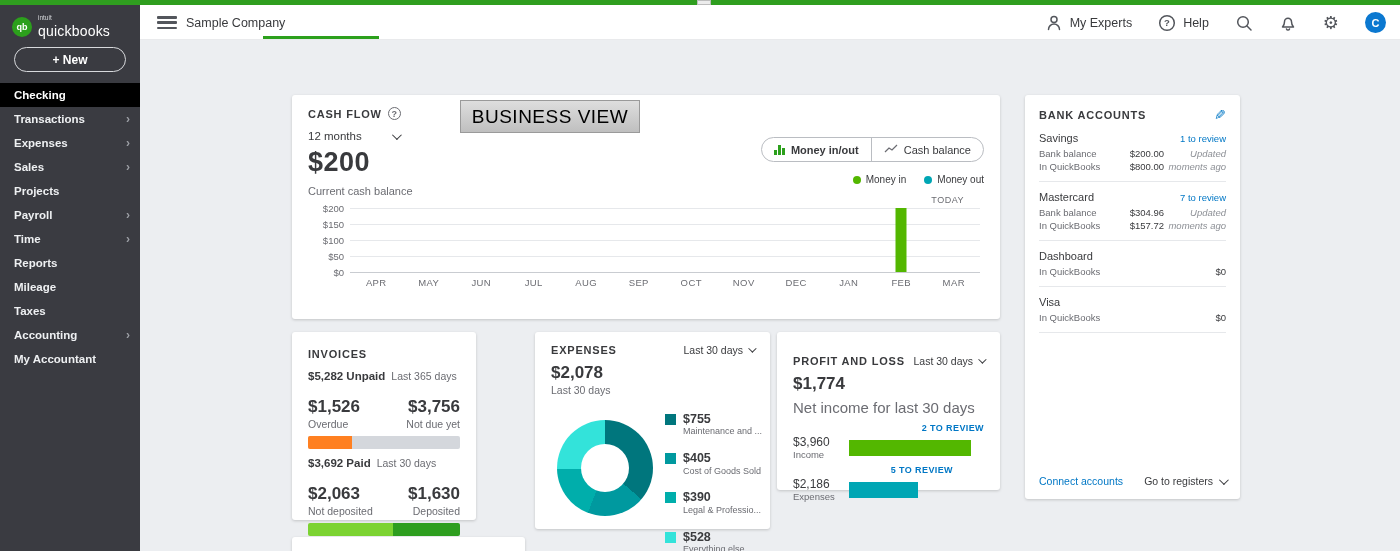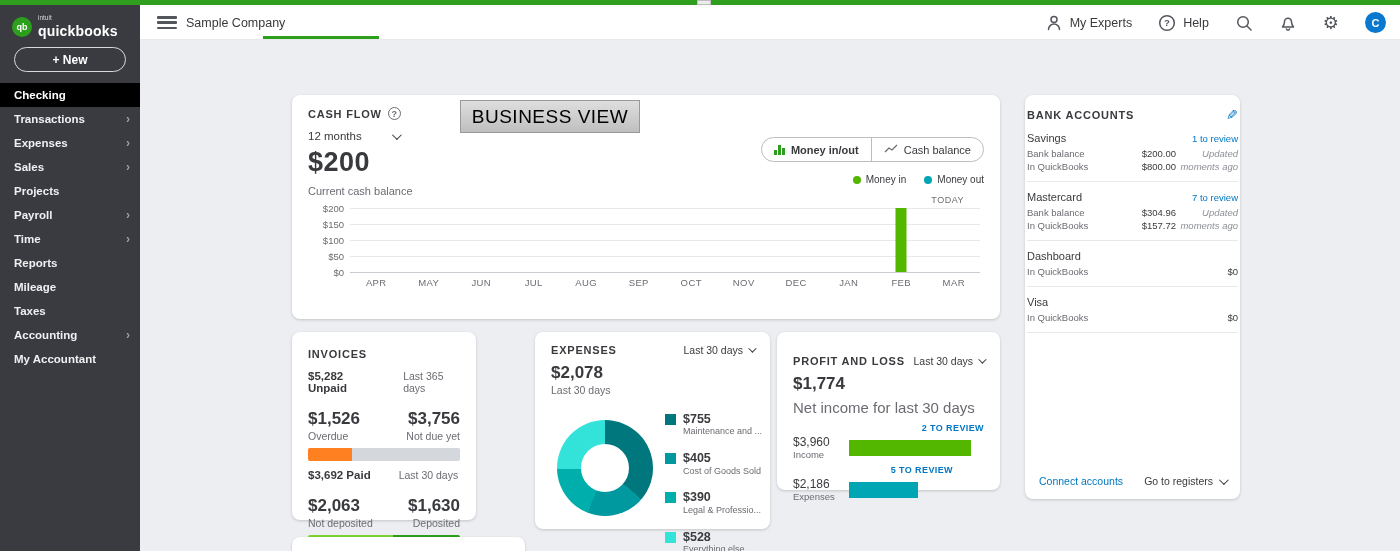--- a/index.html
+++ b/index.html
@@ -10,42 +10,42 @@
   
   .topstrip{position:absolute;left:0;top:0;width:1400px;height:5px;background:#2f9e1f}
   .topstrip-notch{position:absolute;left:697px;top:0;width:14px;height:5px;background:#ececec;border:1px solid #bcbcbc}
 
   
   .sidebar{position:absolute;left:0;top:5px;width:140px;height:546px;background:#3a3b41}
   .logo{position:absolute;left:12px;top:10px;display:flex;align-items:center;gap:6px}
   .logo-circle{width:20px;height:20px;border-radius:50%;background:#2ca01c;color:#fff;font-size:9px;font-weight:bold;display:flex;align-items:center;justify-content:center}
   .logo-text{color:#fff;line-height:1}
   .logo-small{font-size:6.5px;display:block;margin-bottom:1px;color:#d7d9dc}
-  .logo-main{font-size:14px;font-weight:bold;letter-spacing:.2px}
+  .logo-main{font-size:14px;font-weight:normal;letter-spacing:.2px}
   .new-btn{position:absolute;left:14px;top:42px;width:112px;height:25px;border:1px solid #d7d9dc;border-radius:13px;color:#fff;font-size:12px;font-weight:bold;display:flex;align-items:center;justify-content:center;background:transparent;cursor:pointer}
   .nav{position:absolute;left:0;top:78px;width:140px}
   .nav-item{height:24px;display:flex;align-items:center;padding-left:14px;padding-right:10px;font-size:11.5px;font-weight:bold;color:#eef0f2;position:relative;cursor:pointer}
   .nav-item.active{background:#000;color:#fff}
   .nav-chev{margin-left:auto;color:#9b9ea4;font-size:12px;line-height:1}
 
   
   .topbar{position:absolute;left:140px;top:5px;width:1260px;height:35px;background:#fff;border-bottom:1px solid #e9eaec}
   .hamburger{position:absolute;left:17px;top:11px;width:20px;height:13px;display:flex;flex-direction:column;justify-content:space-between;cursor:pointer}
   .hamburger span{height:2.5px;background:#53565c;border-radius:1px}
   .company{position:absolute;left:46px;top:11px;font-size:12.5px;color:#393a3d}
   .topbar-right{position:absolute;right:14px;top:0;height:35px;display:flex;align-items:center;gap:26px}
   .tb-item{display:flex;align-items:center;gap:7px;font-size:12.5px;color:#393a3d;cursor:pointer}
   .tb-icon{display:flex;align-items:center}
   .gear-glyph{font-family:"DejaVu Sans",sans-serif;font-size:18px;line-height:1;color:#53565c}
   .avatar{width:21px;height:21px;border-radius:50%;background:#0b78d0;color:#fff;font-size:11px;font-weight:bold;display:flex;align-items:center;justify-content:center}
   .green-underline{position:absolute;left:263px;top:36px;width:116px;height:3px;background:#2ca01c}
 
   
   .main{position:absolute;left:140px;top:40px;width:1260px;height:511px;background:#eceef1}
-  .card{position:absolute;background:#fff;border-radius:8px;box-shadow:0 1px 3px rgba(0,0,0,.18)}
+  .card{position:absolute;background:#fff;border-radius:3px;box-shadow:0 1px 3px rgba(0,0,0,.18)}
   .card-title{font-size:11px;font-weight:bold;letter-spacing:.8px;color:#393a3d}
   .gray{color:#6b6c72}
   .link{color:#0077c5;cursor:pointer;text-decoration:none}
   .chev-down{display:inline-block;width:7px;height:7px;border-right:1.8px solid #393a3d;border-bottom:1.8px solid #393a3d;transform:rotate(45deg) translateY(-2px);margin-left:6px}
 
   
   #cashflow{left:152px;top:55px;width:708px;height:224px}
   .cf-title-row{position:absolute;left:16px;top:12px;display:flex;align-items:center;gap:6px}
   .qmark{width:13px;height:13px;border:1.3px solid #6b6c72;border-radius:50%;font-size:9px;color:#6b6c72;display:flex;align-items:center;justify-content:center;font-weight:bold}
   .cf-period{position:absolute;left:16px;top:35px;font-size:11.5px;color:#393a3d;display:flex;align-items:center;cursor:pointer}
@@ -67,41 +67,41 @@
   .gridline.baseline{background:#c9ccd1}
   .ytick{position:absolute;left:-46px;width:40px;text-align:right;font-size:9.5px;color:#6b6c72;transform:translateY(-50%)}
   .cfbar{position:absolute;bottom:0;width:11px;transform:translateX(-50%)}
   .cf-months{position:absolute;left:58px;top:182px;width:630px;display:flex}
   .cf-months span{flex:1;text-align:center;font-size:9.5px;color:#6b6c72;letter-spacing:.4px}
 
   
   .overlay{position:absolute;left:320px;top:60px;width:180px;height:33px;background:linear-gradient(#dedede,#bfbfbf);border:1px solid #9a9a9a;display:flex;align-items:center;justify-content:center;font-size:19px;color:#000;letter-spacing:.5px;z-index:5}
 
   
-  #bank{left:885px;top:55px;width:215px;height:404px;padding:12px 2px}
+  #bank{left:885px;top:55px;width:215px;height:404px;padding:12px 14px}
   .bank-head{display:flex;justify-content:space-between;align-items:center}
   .pencil{font-family:"DejaVu Sans",sans-serif;color:#0077c5;font-size:14px;transform:scaleX(-1);cursor:pointer}
   .acct{margin-top:9px}
   .acct-head{display:flex;justify-content:space-between;align-items:baseline}
   .acct-name{font-size:11px;color:#393a3d}
   .review{font-size:9.5px}
   .acct-grid{display:grid;grid-template-columns:1fr 52px 62px;row-gap:2px;margin-top:4px;font-size:9.5px}
   .acct-grid .l{color:#6b6c72}
   .acct-grid .v{text-align:right;color:#393a3d}
   .acct-grid .u{text-align:right;color:#8d9096;font-style:italic}
   .acct-grid2{display:grid;grid-template-columns:1fr auto;margin-top:4px;font-size:9.5px}
   .acct-grid2 .l{color:#6b6c72}
   .acct-grid2 .v{color:#393a3d}
   .divider{height:1px;background:#e6e8eb;margin-top:9px}
   .bank-footer{position:absolute;left:14px;right:14px;bottom:12px;display:flex;justify-content:space-between;align-items:center;font-size:10.5px}
   .registers{display:flex;align-items:center;color:#393a3d;cursor:pointer}
 
   
   #invoices{left:152px;top:292px;width:184px;height:188px;padding:12px 16px}
-  .inv-sub{display:flex;align-items:baseline;gap:28px;margin-top:8px}
+  .inv-sub{display:flex;align-items:baseline;gap:6px;margin-top:8px}
   .inv-sub b{font-size:11.5px}
   .inv-sub span{font-size:10.5px}
   .inv-amts{display:flex;justify-content:space-between;align-items:baseline;margin-top:15px}
   .inv-amt{font-size:17px;font-weight:bold}
   .inv-lbls{display:flex;justify-content:space-between;font-size:10.5px;margin-top:1px}
   .inv-bar{height:13px;border-radius:2px;margin-top:6px;overflow:hidden;display:flex}
   .inv-bar .fill{height:100%}
   .inv-bar.unpaid{background:#d4d7dc}
   .inv-bar.paid .rest{flex:1;height:100%}
 

